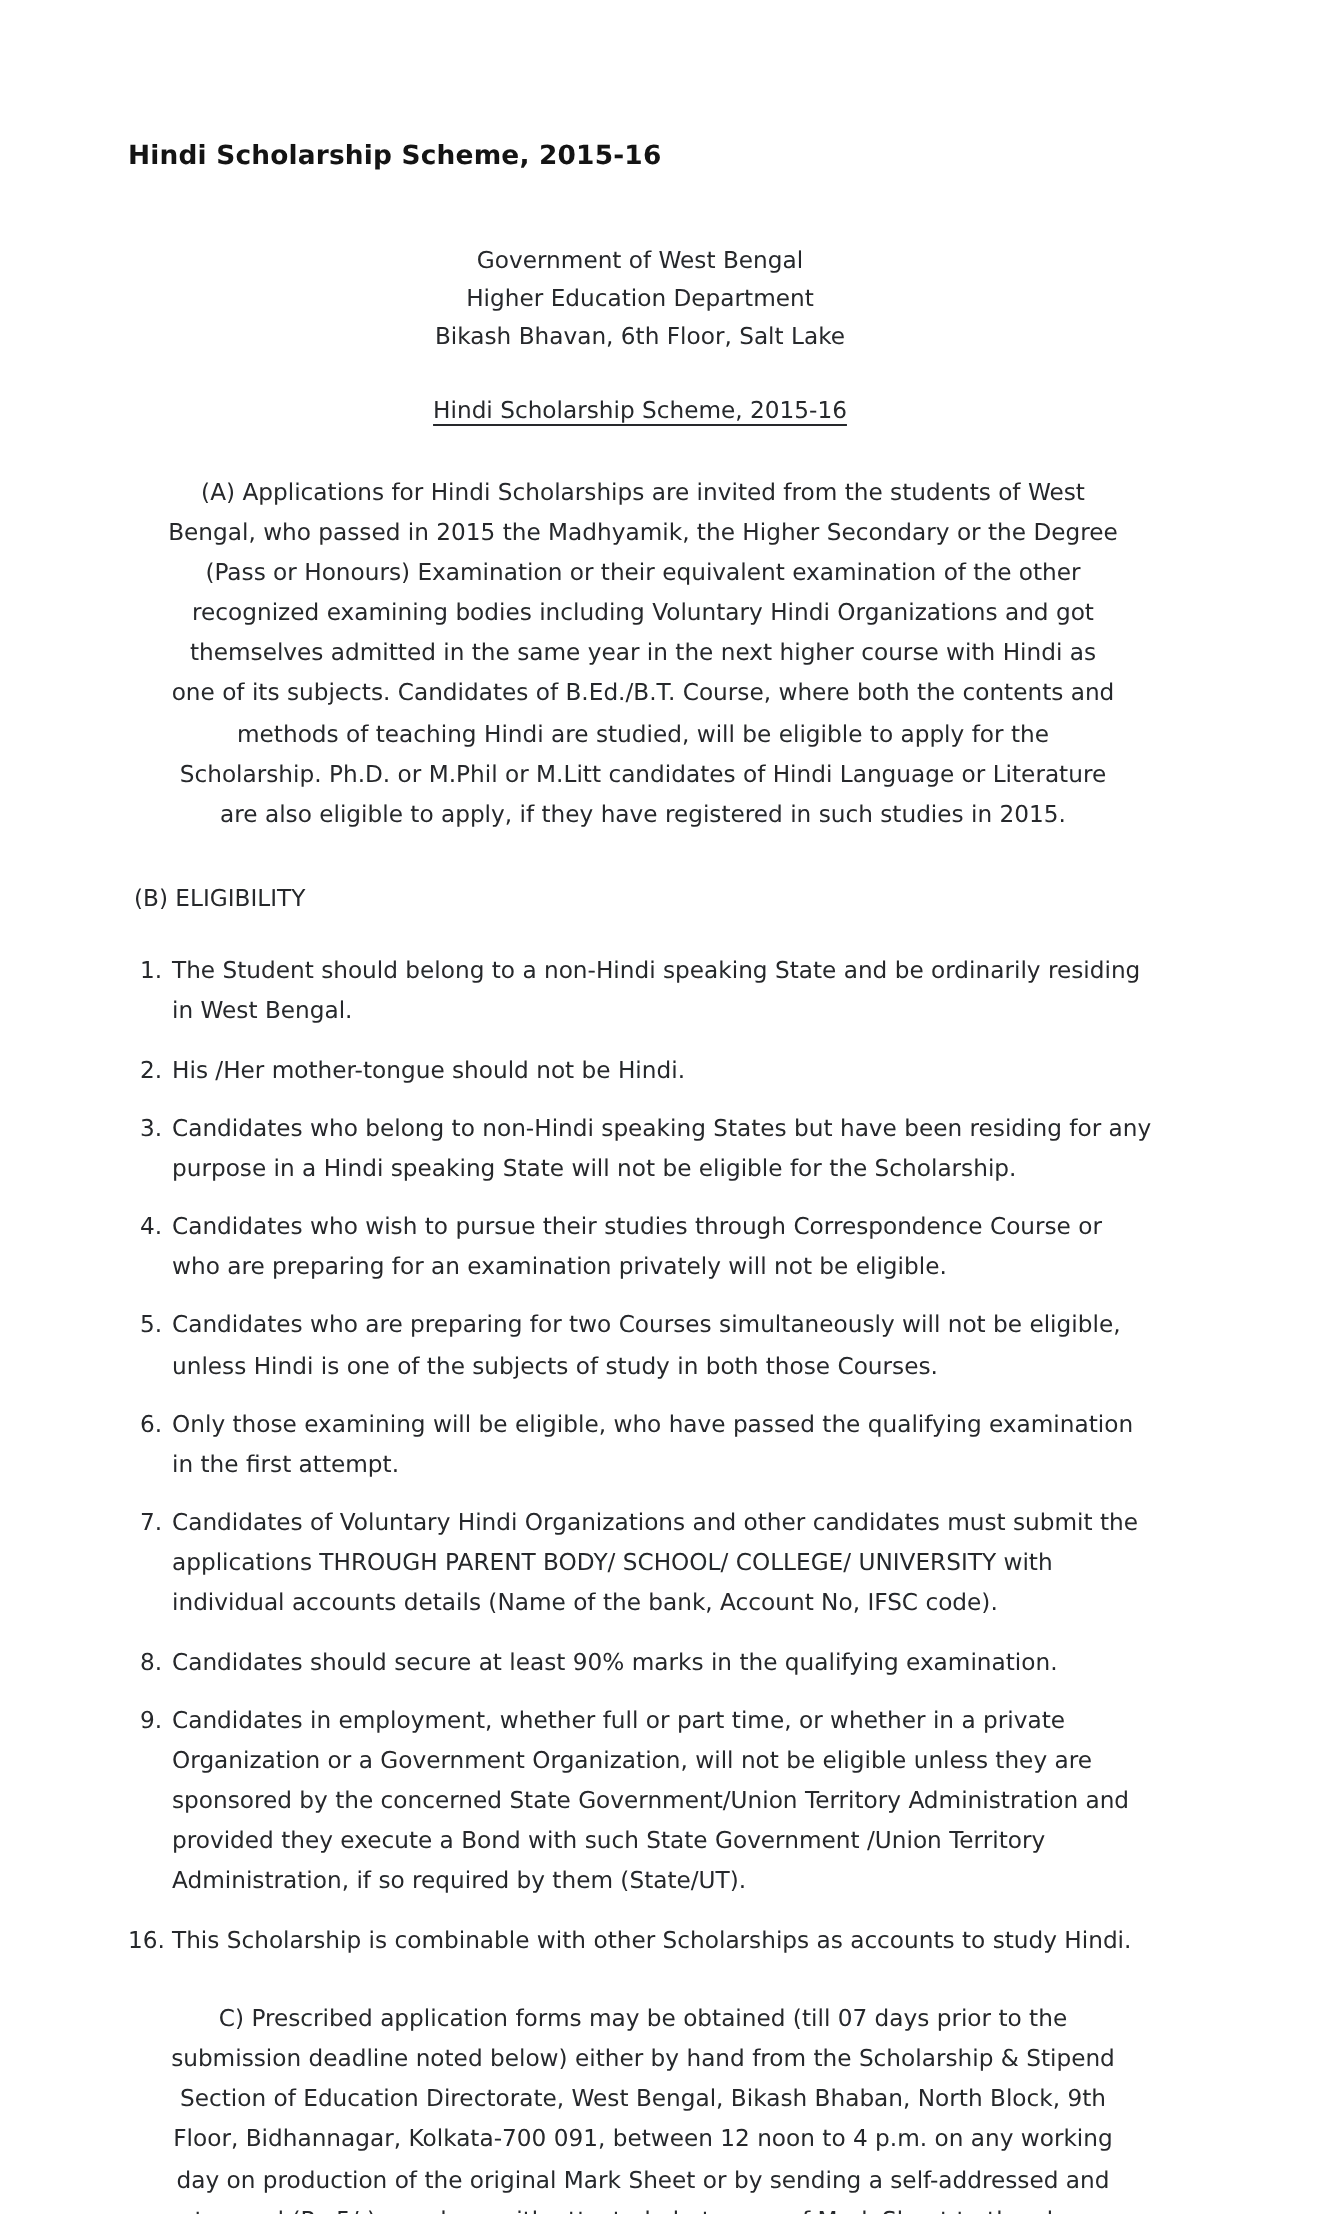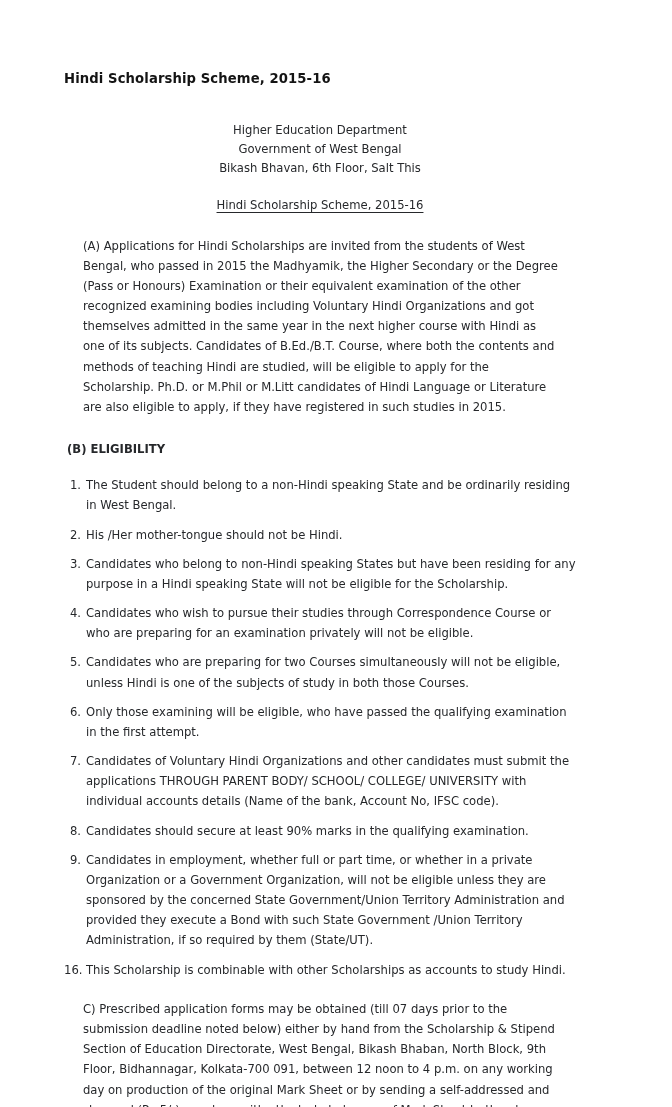--- a/index.html
+++ b/index.html
@@ -53,33 +53,32 @@
   .scheme-subtitle .u {
     text-decoration: underline;
     text-underline-offset: 2.5px;
     text-decoration-thickness: 1px;
   }
   .para {
     font-size: 11.6px;
     line-height: 1.74;
     color: #26282b;
     margin: 16px;
-    text-align: left;
+    text-align: center;
   }
   .para-a {
     margin-top: 24px;
     padding-left: 3px;
   }
   .section-b {
     margin-top: 22px;
     padding-left: 3px;
     font-size: 11.6px;
     line-height: 1.74;
     color: #26282b;
-    font-weight: bold;
   }
   .elig-list {
     list-style: none;
     margin: 16px 0 0 0;
     padding: 0;
   }
   .elig-item {
     display: flex;
     align-items: flex-start;
     font-size: 11.6px;
@@ -103,23 +102,23 @@
   }
 </style>
 </head>
 <body>
 
 <div class="page">
 
   <h1 class="doc-title">Hindi Scholarship Scheme, 2015-16</h1>
 
   <div class="address-block">
+    <span class="address-line">Government of West Bengal</span>
     <span class="address-line">Higher Education Department</span>
-    <span class="address-line">Government of West Bengal</span>
-    <span class="address-line">Bikash Bhavan, 6th Floor, Salt This</span>
+    <span class="address-line">Bikash Bhavan, 6th Floor, Salt Lake</span>
   </div>
 
   <div class="scheme-subtitle">
     <span class="u">Hindi Scholarship Scheme, 2015-16</span>
   </div>
 
   <p class="para para-a">(A) Applications for Hindi Scholarships are invited from the students of West Bengal, who passed in 2015 the Madhyamik, the Higher Secondary or the Degree (Pass or Honours) Examination or their equivalent examination of the other recognized examining bodies including Voluntary Hindi Organizations and got themselves admitted in the same year in the next higher course with Hindi as one of its subjects. Candidates of B.Ed./B.T. Course, where both the contents and methods of teaching Hindi are studied, will be eligible to apply for the Scholarship. Ph.D. or M.Phil or M.Litt candidates of Hindi Language or Literature are also eligible to apply, if they have registered in such studies in 2015.</p>
 
   <div class="section-b">(B) ELIGIBILITY</div>
 

